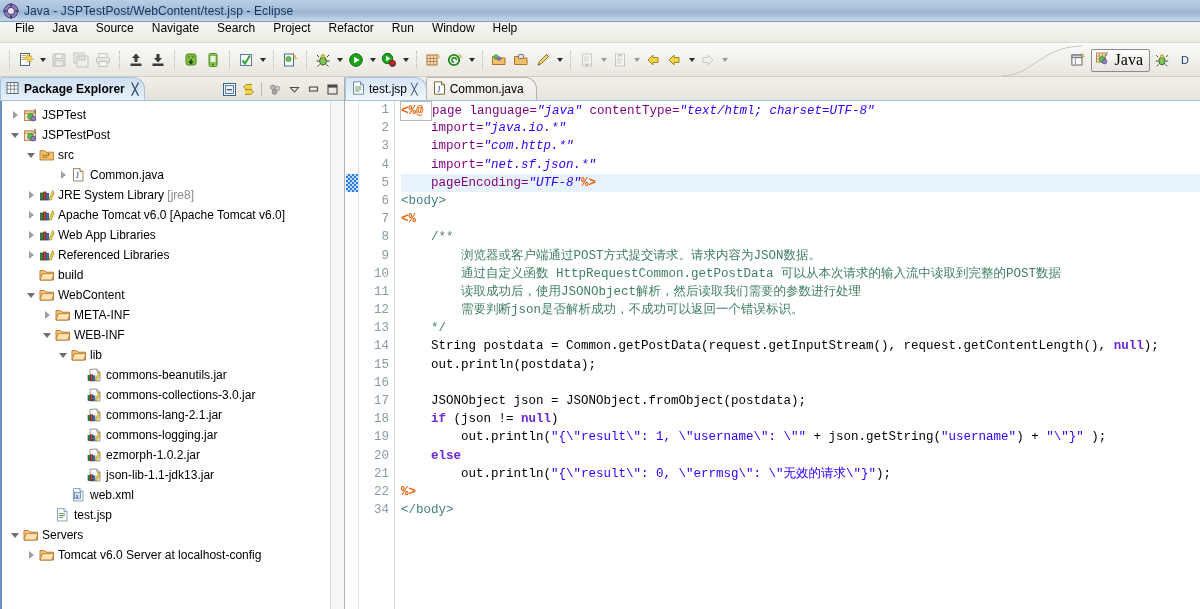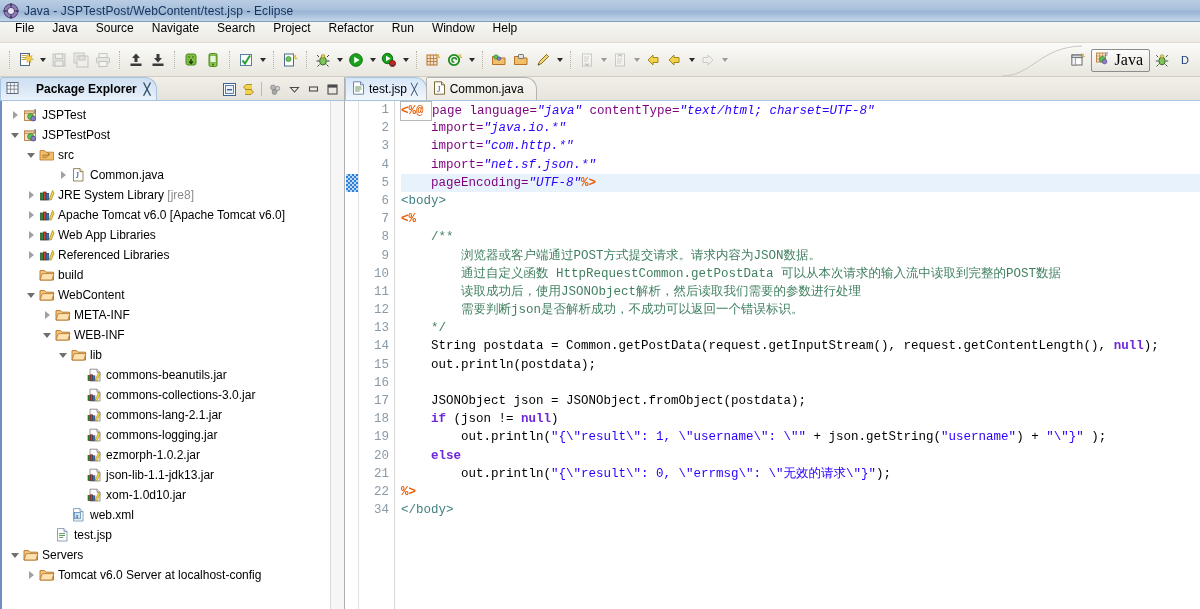--- a/index.html
+++ b/index.html
@@ -138,21 +138,21 @@
     height: 23px;
     padding: 0 6px 0 5px;
     background: linear-gradient(to bottom,#cfe0f2 0%,#dce9f7 60%,#eaf2fb 100%);
     border: 1px solid #a6c3e0;
     border-bottom: none;
     border-radius: 3px 12px 0 0;
     font-size: 12px;
     color: #000;
     font-weight: 700;
   }
-  .view-tab .vt-label { margin: 0 5px 0 16px; font-weight: 700; }
+  .view-tab .vt-label { margin: 0 5px 0 4px; font-weight: 700; }
   .view-tab .vt-close {
     font-size: 11px; color: #33506e; margin-left: 2px;
   }
   .view-tools {
     position: absolute; right: 3px; bottom: 2px;
     display: flex; align-items: center; gap: 1px;
   }
   .vtool {
     width: 18px; height: 18px;
     display: flex; align-items: center; justify-content: center;
@@ -887,35 +887,20 @@
               <path d="M10 2.2 V5.2 H13" fill="#ececec" stroke="#7b7b7b" stroke-width="0.8"></path>
               <rect x="1" y="8.6" width="2.6" height="5" fill="#2f7f3f" stroke="#17501f" stroke-width="0.6"></rect>
               <rect x="3.4" y="7.8" width="2.3" height="5.8" fill="#c9442a" stroke="#7d2210" stroke-width="0.6"></rect>
               <rect x="5.6" y="8.8" width="2.3" height="4.8" fill="#3b6fb5" stroke="#1c3f74" stroke-width="0.6"></rect>
               <path d="M8 13.4 L11.6 5.4 L12.9 7.8 L10.2 13.6 Z" fill="#f2d24b" stroke="#a08820" stroke-width="0.6"></path>
             </svg>
           </span>
           <span class="tlabel">json-lib-1.1-jdk13.jar</span>
         </div>
         <div class="trow">
-          <span style="width: 70px; flex: 0 0 70px;"></span>
-          <span class="twist"></span>
-          <span class="ticon">
-            <svg width="16" height="16" viewBox="0 0 16 16">
-              <path d="M3 2.2 H10 L13 5.2 V14 H3 Z" fill="#fdfdfd" stroke="#7b7b7b" stroke-width="0.8"></path>
-              <path d="M10 2.2 V5.2 H13" fill="#ececec" stroke="#7b7b7b" stroke-width="0.8"></path>
-              <rect x="1" y="8.6" width="2.6" height="5" fill="#2f7f3f" stroke="#17501f" stroke-width="0.6"></rect>
-              <rect x="3.4" y="7.8" width="2.3" height="5.8" fill="#c9442a" stroke="#7d2210" stroke-width="0.6"></rect>
-              <rect x="5.6" y="8.8" width="2.3" height="4.8" fill="#3b6fb5" stroke="#1c3f74" stroke-width="0.6"></rect>
-              <path d="M8 13.4 L11.6 5.4 L12.9 7.8 L10.2 13.6 Z" fill="#f2d24b" stroke="#a08820" stroke-width="0.6"></path>
-            </svg>
-          </span>
-          <span class="tlabel">xom-1.0d10.jar</span>
-        </div>
-        <div class="trow">
           <span style="width: 54px; flex: 0 0 54px;"></span>
           <span class="twist"></span>
           <span class="ticon">
             <svg width="16" height="16" viewBox="0 0 16 16">
               <path d="M2.5 1.6 H9 L12 4.6 V14 H2.5 Z" fill="#fdfdfd" stroke="#6d8aa8" stroke-width="0.8"></path>
               <path d="M9 1.6 V4.6 H12" fill="#e0ecf5" stroke="#6d8aa8" stroke-width="0.8"></path>
               <rect x="3.6" y="5.4" width="6" height="6.4" fill="#cfe3f2" stroke="#4a7fae" stroke-width="0.7"></rect>
               <text x="4.6" y="10.6" font-size="6.4" fill="#1b3f7a" font-family="Liberation Serif, serif">a</text>
             </svg>
           </span>

